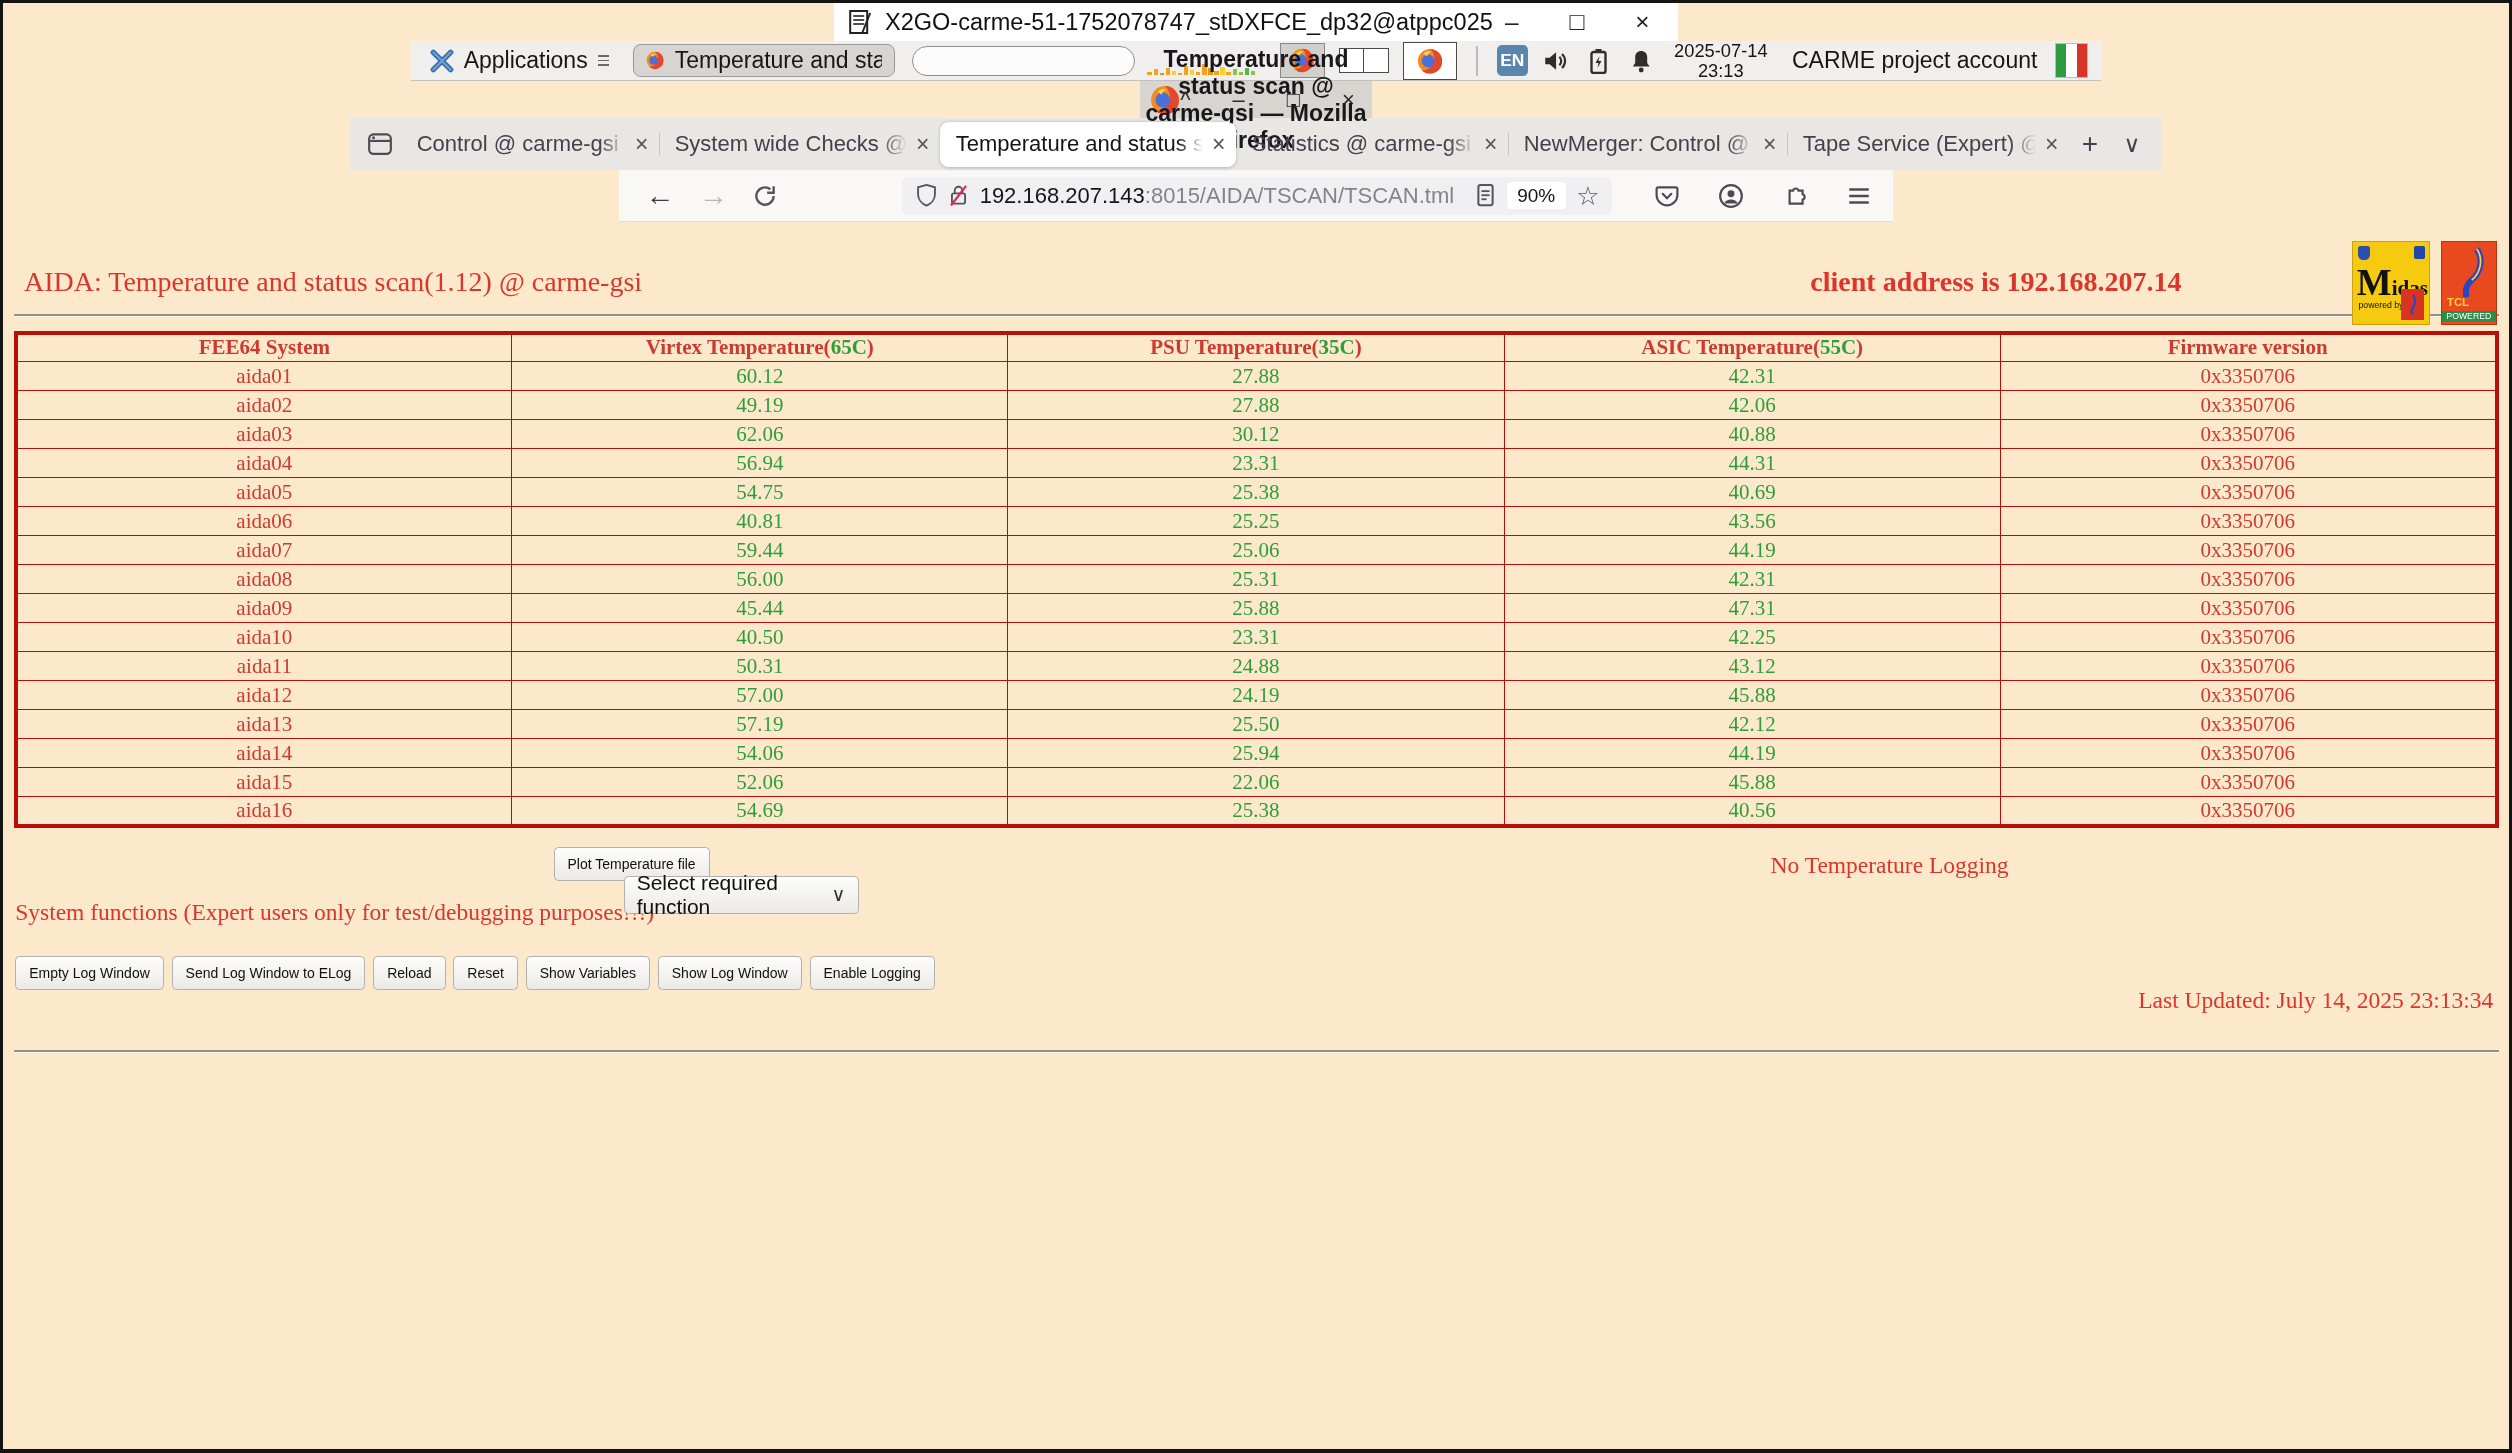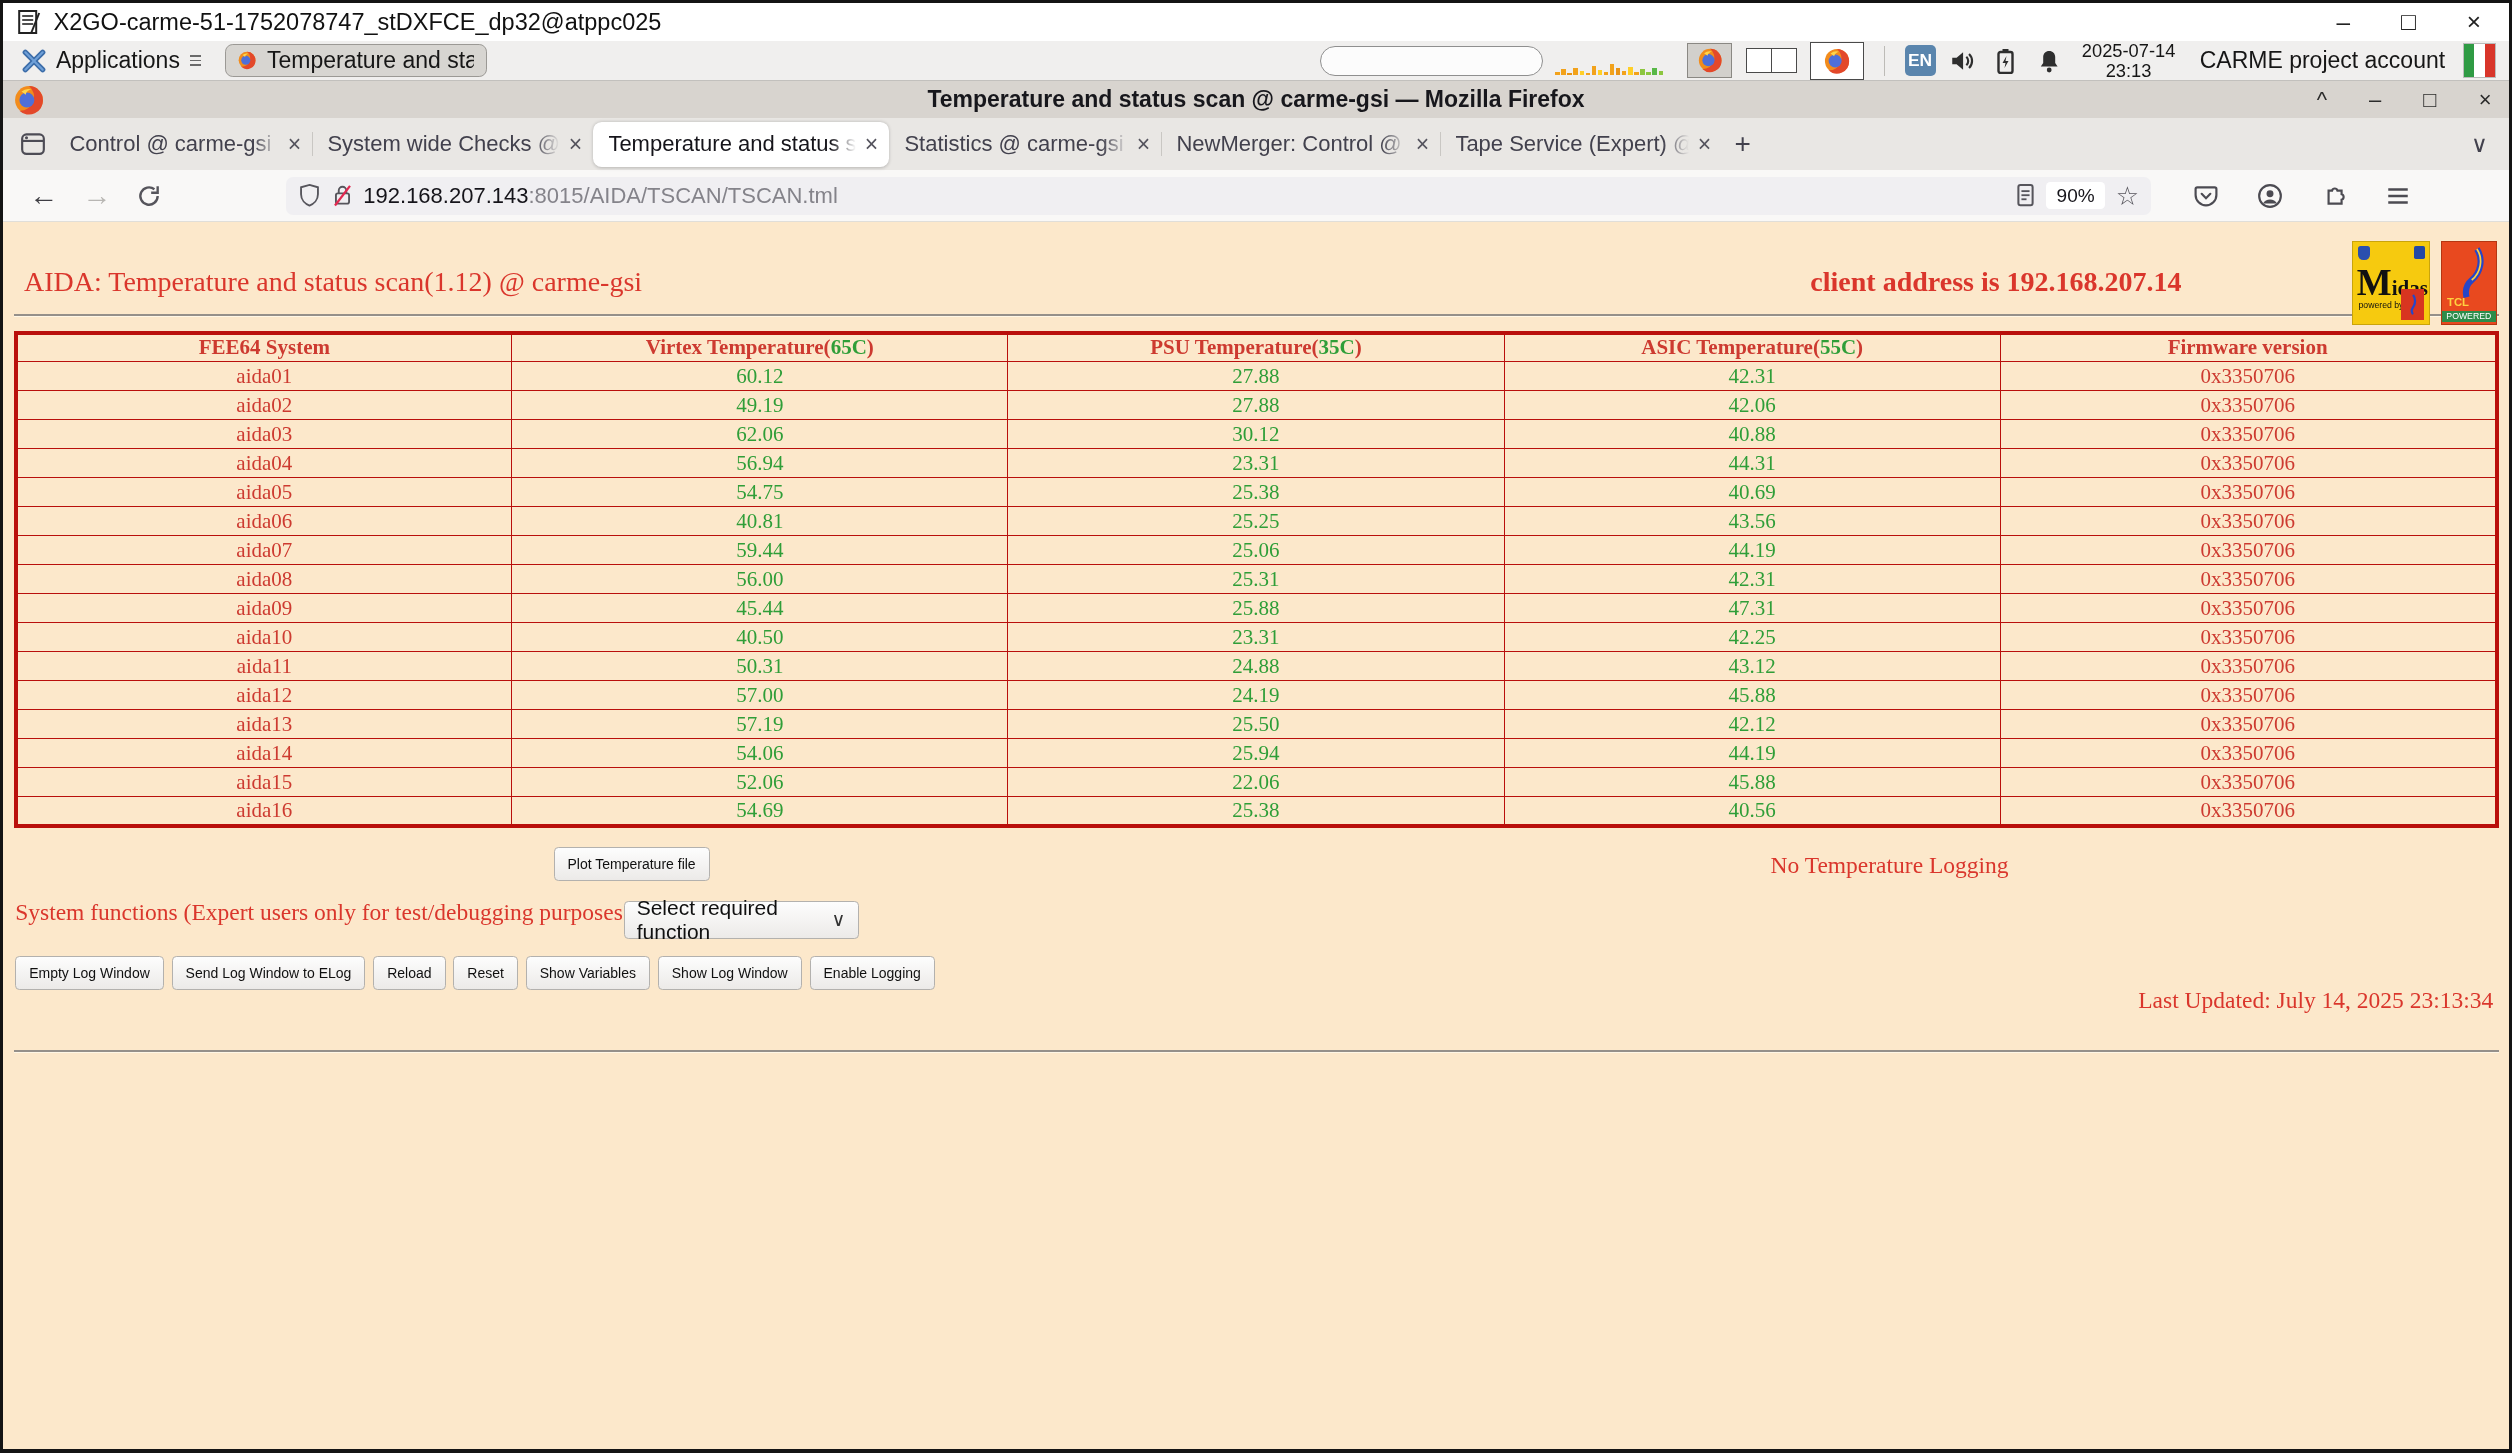--- a/index.html
+++ b/index.html
@@ -6,21 +6,21 @@
     --ui:"Liberation Sans","DejaVu Sans",sans-serif;
     --serif:"Liberation Serif","DejaVu Serif",serif;
     --page-bg:#fce8cb;
     --red-bright:#da362c;
     --red-table:#cd3a30;
     --green:#2f9e38;
     --border-red:#b90f0b;
   }
   *{box-sizing:border-box}
   body{margin:0;width:2512px;height:1454px;overflow:hidden;font-family:var(--ui);}
-  .screen{width:2512px;height:1454px;border:3.5px solid #141414;border-bottom-width:5.2px;display:flex;flex-direction:column;background:var(--page-bg);}
+  .screen{width:2512px;height:1454px;border:3.5px solid #141414;border-bottom-width:5.2px;display:flex;flex-direction:column;background:var(--page-bg);align-items:center;}
 
   
   .x2go-bar{height:38px;background:#ffffff;display:flex;align-items:center;padding:0 14px;gap:12.2px;flex:0 0 auto;}
   .x2go-title{font-size:23.5px;color:#111;}
   .x2go-btns{margin-left:auto;display:flex;gap:51px;font-size:24.4px;color:#222;padding-right:14px;}
   .x2go-btns span{cursor:default}
 
   
   .panel{height:40px;background:#f0efee;border-bottom:0.9px solid #c2c0bd;display:flex;align-items:center;padding:0 13px;gap:8.7px;flex:0 0 auto;}
   .apps{display:flex;align-items:center;gap:8.7px;padding:1.7px 5.2px;}
@@ -99,21 +99,21 @@
   table.temp th,table.temp td{border:1.7px solid var(--border-red);height:29px;text-align:center;font-size:21px;font-weight:normal;padding:0;font-family:var(--serif);}
   table.temp th{color:var(--red-table);font-weight:bold;}
   table.temp th .thr{color:var(--green);}
   td.c-label,td.c-fw{color:var(--red-table);}
   td.c-val{color:var(--green);}
   .controls{position:relative;height:207px;margin:0 10.5px;}
   .gtk-btn{font-family:var(--ui);font-size:14px;color:#101010;height:34px;padding:0 13px;background:linear-gradient(#fdfdfd,#eceae8);border:0.9px solid #b3b1ae;border-radius:4.4px;cursor:default;}
   .plot-btn{position:absolute;left:540px;top:19px;}
   .no-log{position:absolute;left:1757px;top:24.4px;font-size:23.5px;color:var(--red-bright);}
   .sysfunc{position:absolute;left:1.7px;top:71px;font-size:23.5px;color:var(--red-bright);}
-  .gtk-select{position:absolute;left:610px;top:73px;width:235px;height:38px;background:linear-gradient(#fdfdfd,#eceae8);border:0.9px solid #b3b1ae;border-radius:4.4px;display:flex;align-items:center;padding:0 12.2px;font-family:var(--ui);font-size:21px;color:#101010;}
+  .gtk-select{position:absolute;left:610px;top:48px;width:235px;height:38px;background:linear-gradient(#fdfdfd,#eceae8);border:0.9px solid #b3b1ae;border-radius:4.4px;display:flex;align-items:center;padding:0 12.2px;font-family:var(--ui);font-size:21px;color:#101010;}
   .gtk-select .chev{margin-left:auto;font-size:19px;color:#333;}
   .btnrow{position:absolute;left:1.7px;top:128px;display:flex;gap:7.8px;}
   .last-upd{position:absolute;right:5.2px;top:159px;font-size:23.5px;color:var(--red-bright);}
 </style>
 </head>
 <body>
 
 <div class="screen">
 
   <div class="x2go-bar">

